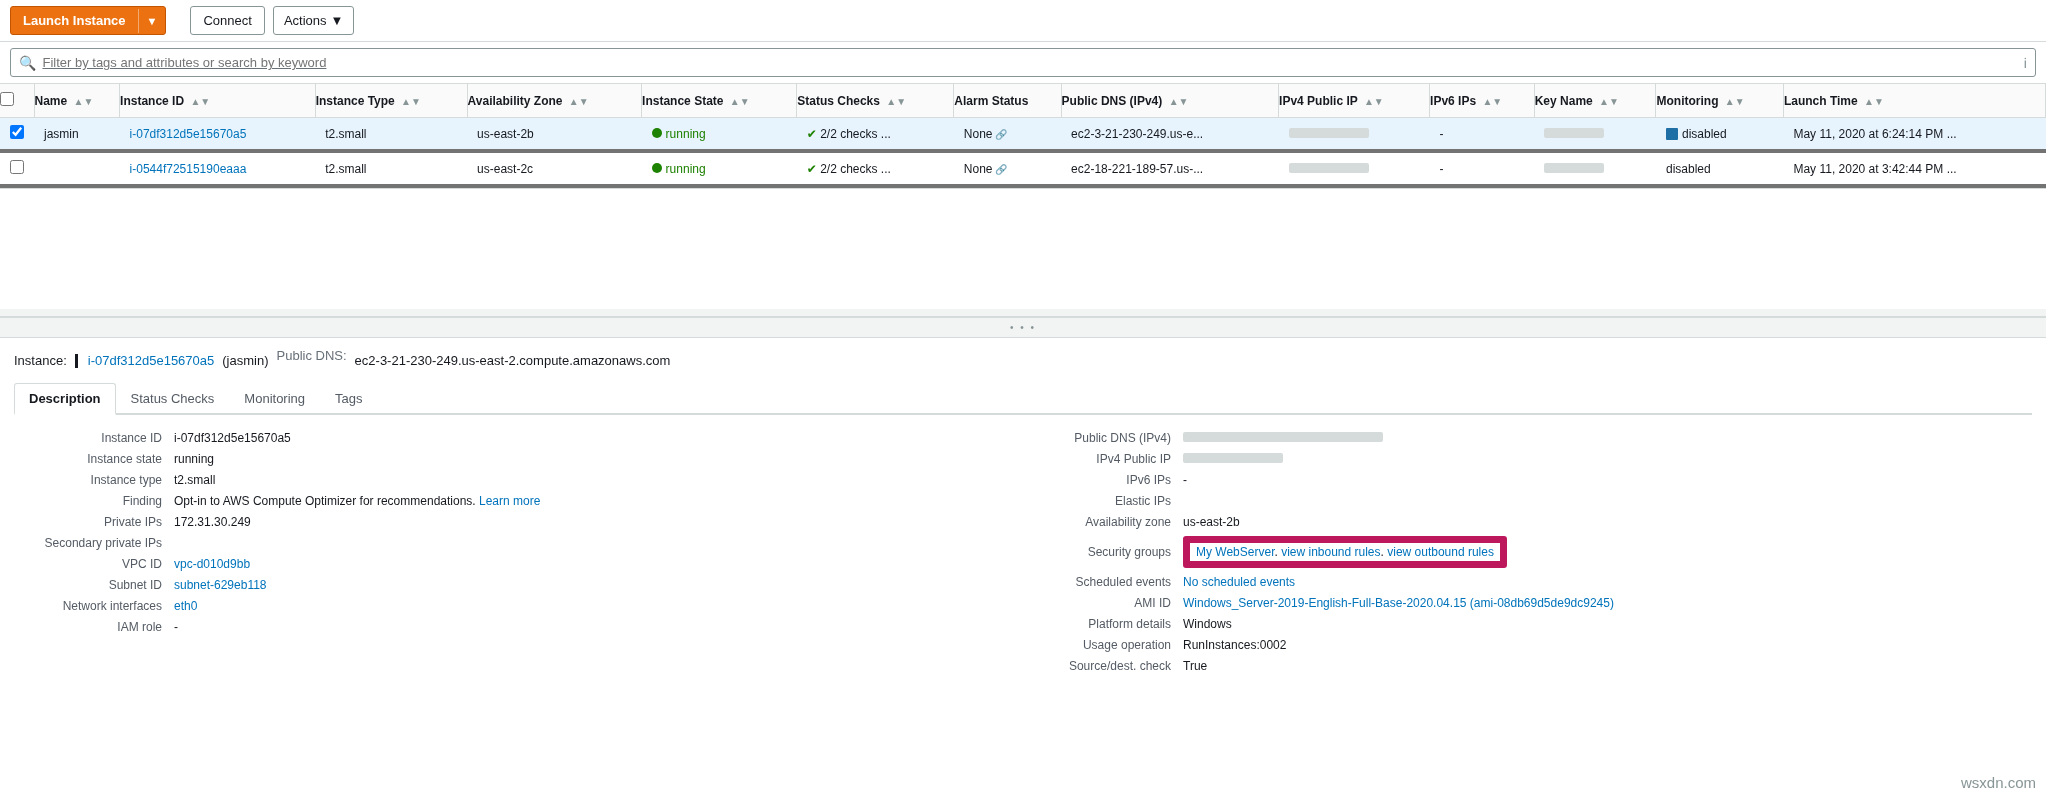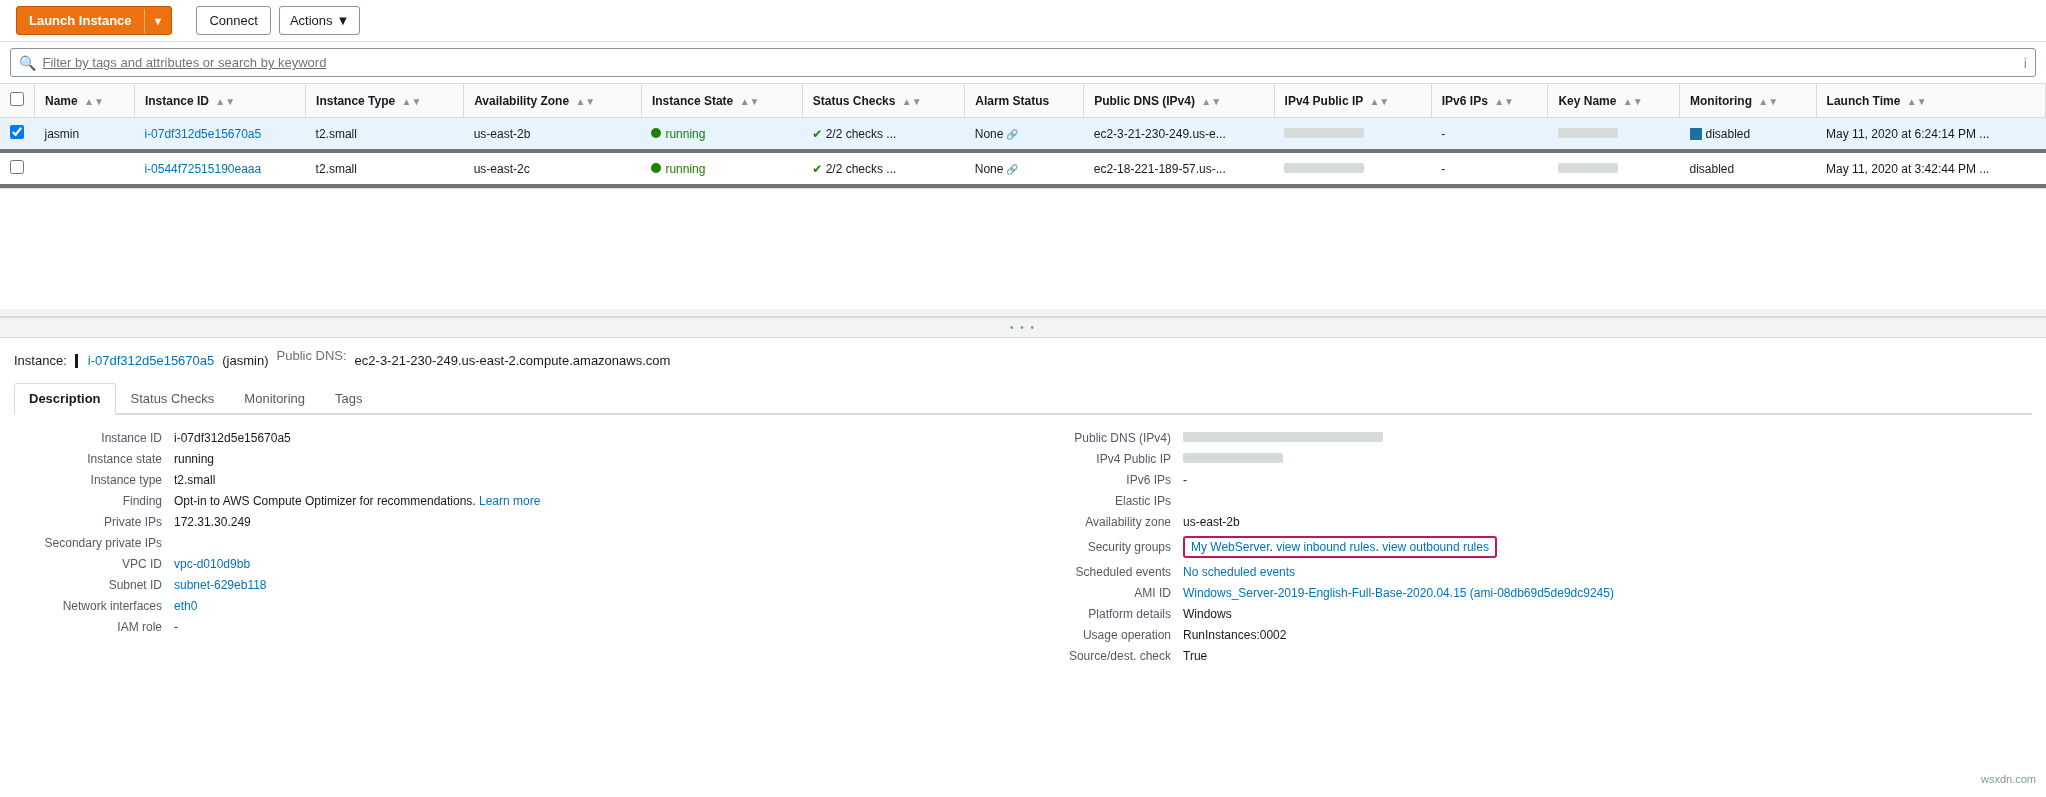--- a/index.html
+++ b/index.html
@@ -2,21 +2,21 @@
 <html><head>
   <meta charset="utf-8">
   <style>
     * { box-sizing: border-box; margin: 0; padding: 0; }
     body { font-family: -apple-system, 'Amazon Ember', Arial, sans-serif; font-size: 12px; color: #16191f; background: #fff; overflow-x: hidden; }
     
     
     .toolbar {
       display: flex;
       align-items: center;
-      padding: 6px 16px;
+      padding: 6px 10px;
       background: #fff;
       border-bottom: 1px solid #d5dbdb;
       gap: 8px;
     }
     .btn-launch {
       display: flex;
       align-items: center;
       background: #ec7211;
       color: #fff;
       border: 1px solid #c45500;
@@ -90,21 +90,21 @@
       text-decoration: underline;
     }
     .search-icon { color: #879596; font-size: 14px; margin-right: 6px; }
     .info-icon { color: #879596; font-size: 14px; margin-left: 6px; cursor: pointer; }
 
     
     .table-wrap { overflow-x: auto; border-bottom: 1px solid #d5dbdb; }
     table { width: 100%; border-collapse: collapse; font-size: 12px; min-width: 1500px; }
     thead tr { background: #fafafa; border-bottom: 1px solid #d5dbdb; }
     th {
-      padding: 8px 10px;
+      padding: 8px 0;
       text-align: left;
       font-weight: 600;
       color: #16191f;
       border-right: 1px solid #d5dbdb;
       white-space: nowrap;
       font-size: 12px;
     }
     th:first-child { width: 30px; border-right: 1px solid #d5dbdb; }
     th .sort-icon { color: #879596; font-size: 10px; margin-left: 3px; }
     td { padding: 7px 10px; border-bottom: 4px solid #737373; color: #16191f; white-space: nowrap; }
@@ -169,37 +169,37 @@
       color: #545b64;
       font-size: 12px;
       padding-right: 12px;
       flex-shrink: 0;
     }
     .detail-value { color: #16191f; font-size: 12px; flex: 1; }
     .detail-value a { color: #0073bb; text-decoration: none; }
 
     
     .security-highlight {
-      border: 2px solid #be185d;
+      border: 7px solid #be185d;
       border-radius: 3px;
       padding: 2px 6px;
       display: inline-block;
     }
 
     .scrollbar-area {
       height: 8px;
       background: #f2f3f3;
       border-bottom: 1px solid #d5dbdb;
       overflow-x: auto;
     }
     .watermark {
       position: fixed;
-      bottom: 12px;
+      bottom: 6px;
       right: 10px;
-      font-size: 11px;
+      font-size: 15px;
       color: #879596;
     }
     .empty-rows { height: 120px; }
   </style>
 </head>
 <body>
 
 <div class="toolbar">
   <div class="btn-launch">
     <button class="btn-launch-main">Launch Instance</button>

